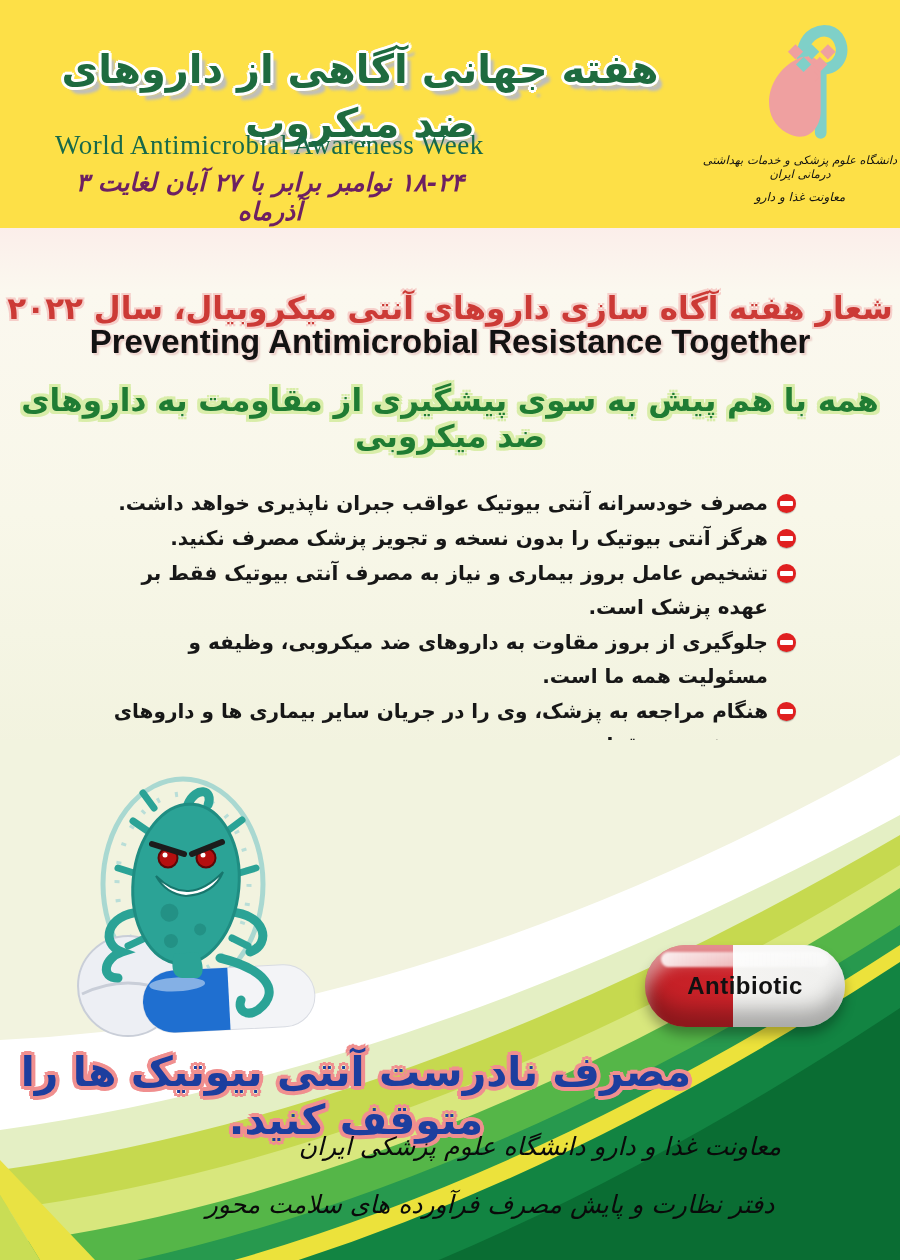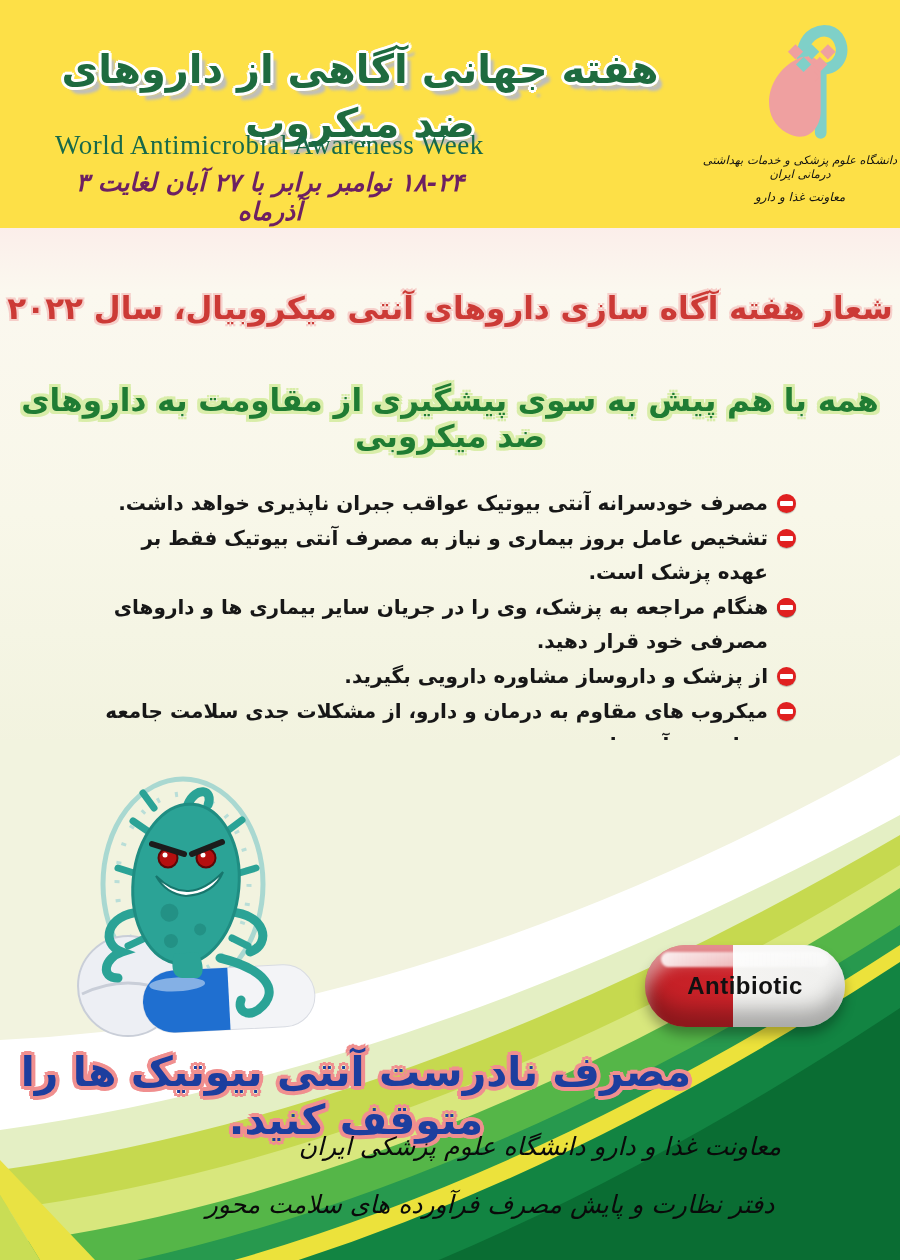--- a/index.html
+++ b/index.html
@@ -135,26 +135,28 @@
         <rect x="82" y="64" width="12" height="12" transform="rotate(45 88 70)" fill="#efa0a0"></rect>
       </g>
     </svg>
     <div class="logo-org l1">دانشگاه علوم پزشکی و خدمات بهداشتی درمانی ایران</div>
     <div class="logo-org l2">معاونت غذا و دارو</div>
   </div>
 
   <div class="body-bg"></div>
 
   <div class="slogan-red">شعار هفته آگاه سازی داروهای آنتی میکروبیال، سال ۲۰۲۲</div>
+  <div class="slogan-en">Preventing Antimicrobial Resistance Together</div>
   <div class="slogan-green">همه با هم پیش به سوی پیشگیری از مقاومت به داروهای ضد میکروبی</div>
 
   <ul class="tips">
     <li><span class="no-icon"></span><span>مصرف خودسرانه آنتی بیوتیک عواقب جبران ناپذیری خواهد داشت.</span></li>
+    <li><span class="no-icon"></span><span>هرگز آنتی بیوتیک را بدون نسخه و تجویز پزشک مصرف نکنید.</span></li>
     <li><span class="no-icon"></span><span>تشخیص عامل بروز بیماری و نیاز به مصرف آنتی بیوتیک فقط بر عهده پزشک است.</span></li>
-    <li><span class="no-icon"></span></li>
+    <li><span class="no-icon"></span><span>جلوگیری از بروز مقاوت به داروهای ضد میکروبی، وظیفه و مسئولیت همه ما است.</span></li>
     <li><span class="no-icon"></span><span>هنگام مراجعه به پزشک، وی را در جریان سایر بیماری ها و داروهای مصرفی خود قرار دهید.</span></li>
     <li><span class="no-icon"></span><span>از پزشک و داروساز مشاوره دارویی بگیرید.</span></li>
     <li><span class="no-icon"></span><span>میکروب های مقاوم به درمان و دارو، از مشکلات جدی سلامت جامعه جهانی در آینده است.</span></li>
     <li><span class="no-icon"></span><span>آنتی بیوتیک ها را هرگز خودسرانه قطع نکنید، کامل کردن دوره درمان برای از بین بردن تمام باکتری ها و افزایش اثربخشی این داروها ضروری است.</span></li>
   </ul>
 
   <svg class="swoosh" viewBox="0 0 900 520" preserveAspectRatio="none">
     <rect x="0" y="0" width="900" height="520" fill="#f2f3df"></rect>
     <path d="M0,300 Q430,280 900,15  L900,520 L0,520 Z" fill="#ffffff"></path>
     <path d="M0,390 Q430,330 900,75  L900,520 L0,520 Z" fill="#e4efc4"></path>

